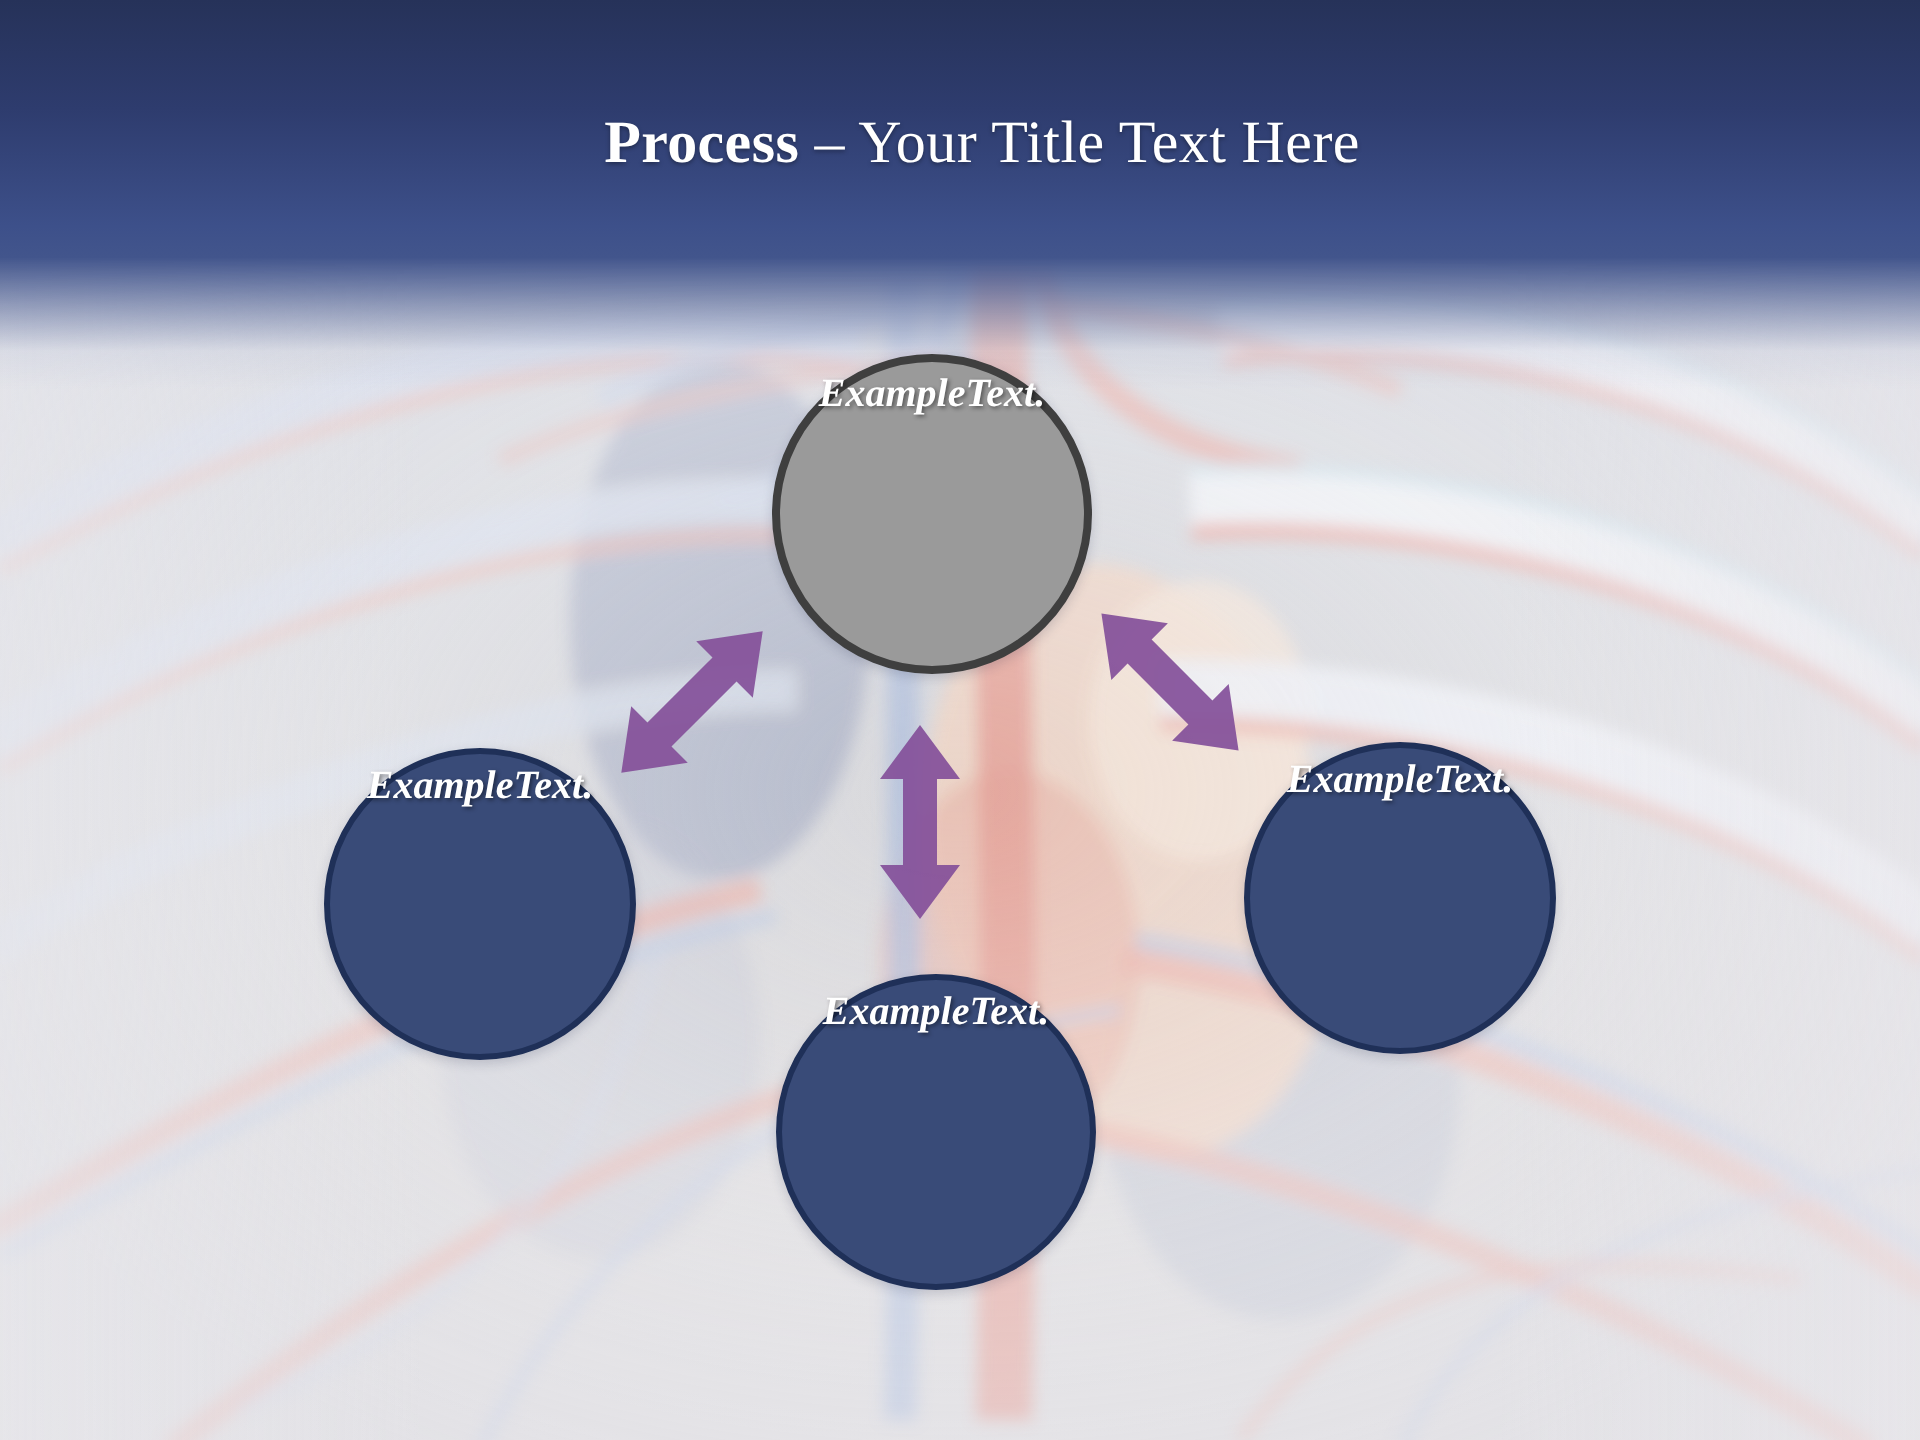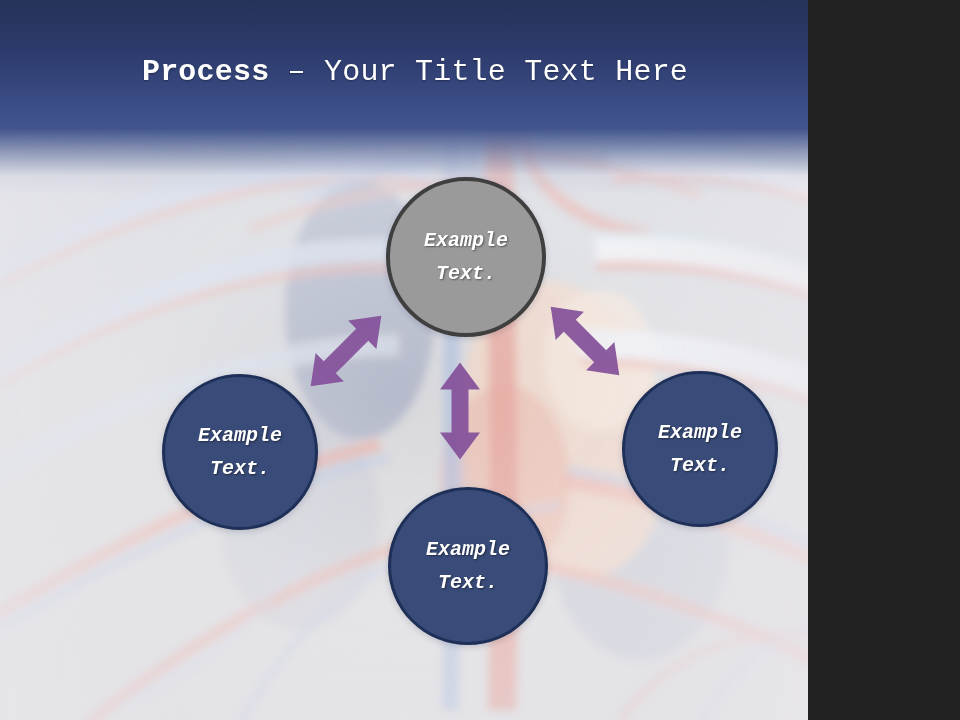--- a/index.html
+++ b/index.html
@@ -1,18 +1,18 @@
 <!DOCTYPE html>
 <html><head>
 <meta charset="utf-8">
 <style>
   html,body{margin:0;padding:0;background:#222;}
   .slide{
-    position:relative;width:808px;height:720px;overflow:hidden;
-    font-family:Liberation Mono, monospace;
+    position:relative;width:960px;height:720px;overflow:hidden;
+    font-family:Liberation Serif, serif;
     background:linear-gradient(180deg,#c8ccd8 0%,#d2d4da 30%,#d6d5d8 70%,#dbd9db 100%);
   }
   
   .bg-art{position:absolute;inset:0;}
   .bg-wash{
     position:absolute;inset:0;
     background:
       linear-gradient(90deg,rgba(233,233,237,.45) 0%,rgba(233,233,237,0) 22%,rgba(233,233,237,0) 78%,rgba(236,234,238,.40) 100%),
       radial-gradient(ellipse 58% 52% at 50% 55%,rgba(255,255,255,.10) 0%,rgba(250,250,252,.38) 55%,rgba(234,234,240,.55) 100%);
   }
@@ -31,21 +31,21 @@
     white-space:nowrap;
   }
   .title .t-bold{font-weight:700;}
   .title .t-reg{font-weight:400;}
   
   .arrows{position:absolute;inset:0;pointer-events:none;}
   .arrow{fill:#84519A;fill-opacity:.93;pointer-events:auto;}
   
   .node{
     position:absolute;border-radius:50%;box-sizing:border-box;
-    display:flex;flex-direction:column;align-items:center;justify-content:center;
+    display:flex;flex-direction:row;justify-content:center;
     color:#fff;font-weight:700;font-style:italic;font-size:20px;line-height:33px;
     text-shadow:1px 1px 2px rgba(0,0,0,.45);text-align:center;
     box-shadow:0 2px 6px rgba(25,35,65,.18);
   }
   .node--gray{
     left:386px;top:177px;width:160px;height:160px;
     background:#9A9A9A;border:4px solid #3F3F3F;
   }
   .node--left{
     left:162px;top:374px;width:156px;height:156px;

